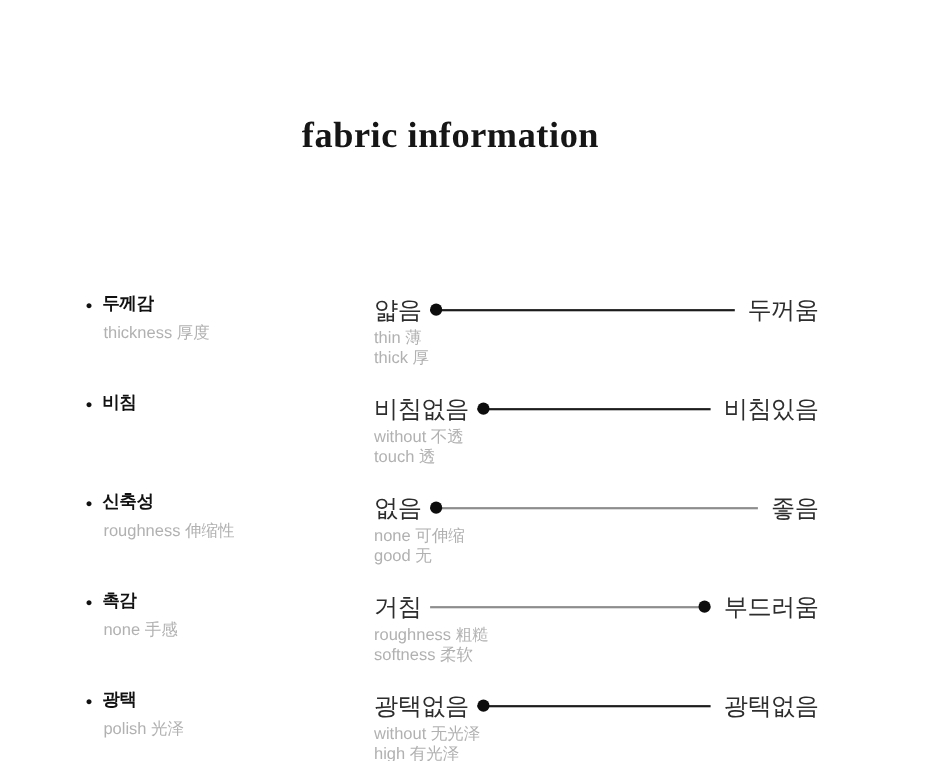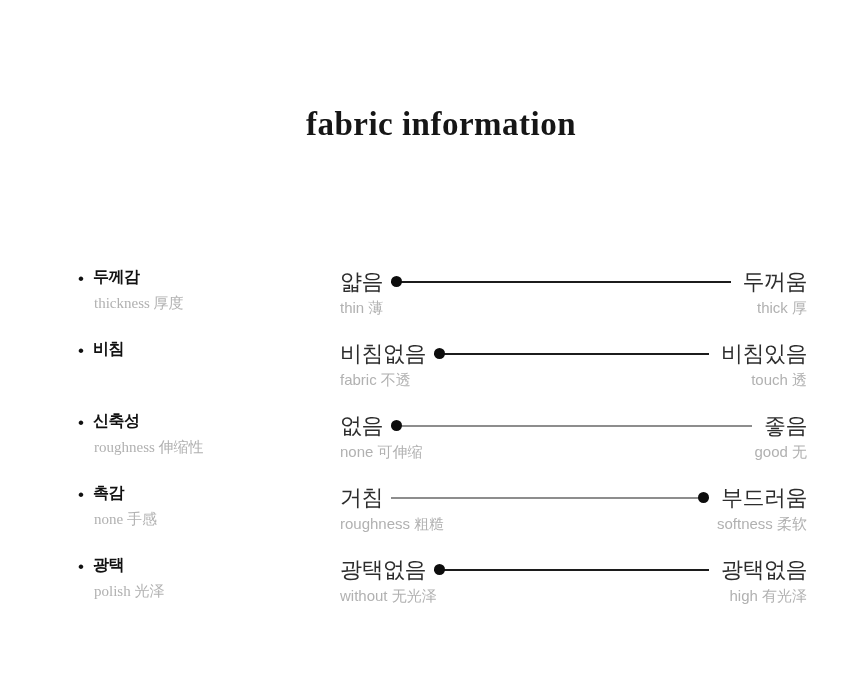--- a/index.html
+++ b/index.html
@@ -2,47 +2,47 @@
 <html><head>
 <meta charset="utf-8">
 <style>
   * { margin: 0; padding: 0; box-sizing: border-box; }
   html, body { background: #ffffff; }
   body {
     width: 860px; height: 692px;
     font-family: "Liberation Sans", "DejaVu Sans", sans-serif;
     color: #111; overflow: hidden; position: relative;
   }
-  .page { width: 100%; height: 100%; padding: 106px 53px 0 78px; }
+  .page { width: 100%; height: 100%; padding: 106px 116px 0 78px; }
   .title {
     font-family: "Liberation Serif", "DejaVu Serif", serif;
     font-weight: 600; font-size: 33px; line-height: 1.15;
     text-align: center; color: #161616; letter-spacing: 0.5px;
     margin-right: 3px; 
   }
   .rows { margin-top: 124px; }
   .row { display: flex; align-items: flex-start; margin-bottom: 23px; }
 
   
   .left { width: 262px; flex: 0 0 262px; }
   .label-line { display: flex; align-items: center; }
   .bullet { width: 6px; color: #111; font-size: 17px; line-height: 1; margin-top: 2px; }
   .kr { margin-left: 9px; font-size: 16px; font-weight: 700; color: #111; line-height: 1.15; letter-spacing: -0.5px; }
-  .attr-sub { margin: 7px 0 0 16px; font-size: 15px; color: #b1b1b1; line-height: 1.2; font-family: Liberation Serif, serif; }
+  .attr-sub { margin: 7px 0 0 16px; font-size: 15px; color: #b1b1b1; line-height: 1.2; }
 
   
   .right { flex: 1 1 auto; min-width: 0; }
   .scale-line { display: flex; align-items: center; height: 28px; }
   .end-label { font-size: 22px; font-weight: 500; color: #2d2d2d; line-height: 1.15; letter-spacing: -0.5px; white-space: nowrap; text-align: center; }
   .track { flex: 1 1 auto; position: relative; height: 12px; margin: 0 12px 0 8px; }
   .line { position: absolute; left: 0; right: 0; top: 5px; height: 2px; background: #1c1c1c; }
   .dot { position: absolute; top: 0.5px; width: 11px; height: 11px; border-radius: 50%; background: #0d0d0d; }
   .dot-left { left: 0; }
   .dot-right { right: 0; }
-  .scale-subs { display: flex; justify-content: space-between; margin-top: 3px; }
+  .scale-subs { display: flex; justify-content: space-between; margin-top: 3px; flex-direction: column; }
   .scale-sub { font-size: 15px; color: #b1b1b1; line-height: 1.2; }
 </style>
 </head>
 <body>
 
 <div class="page">
   <div class="title">fabric information</div>
 
   <div class="rows">
   <div class="row">
@@ -79,21 +79,21 @@
     <div class="right">
       <div class="scale-line">
         <span class="end-label">비침없음</span>
         <span class="track">
           <span class="line" style="background: rgb(28, 28, 28);"></span>
           <span class="dot dot-left" style="background: rgb(13, 13, 13);"></span>
         </span>
         <span class="end-label">비침있음</span>
       </div>
       <div class="scale-subs">
-        <span class="scale-sub">fabric 不透</span>
+        <span class="scale-sub">without 不透</span>
         <span class="scale-sub">touch 透</span>
       </div>
     </div>
   </div>
 
   <div class="row">
     <div class="left">
       <div class="label-line">
         <span class="bullet">•</span>
         <span class="kr">신축성</span>

